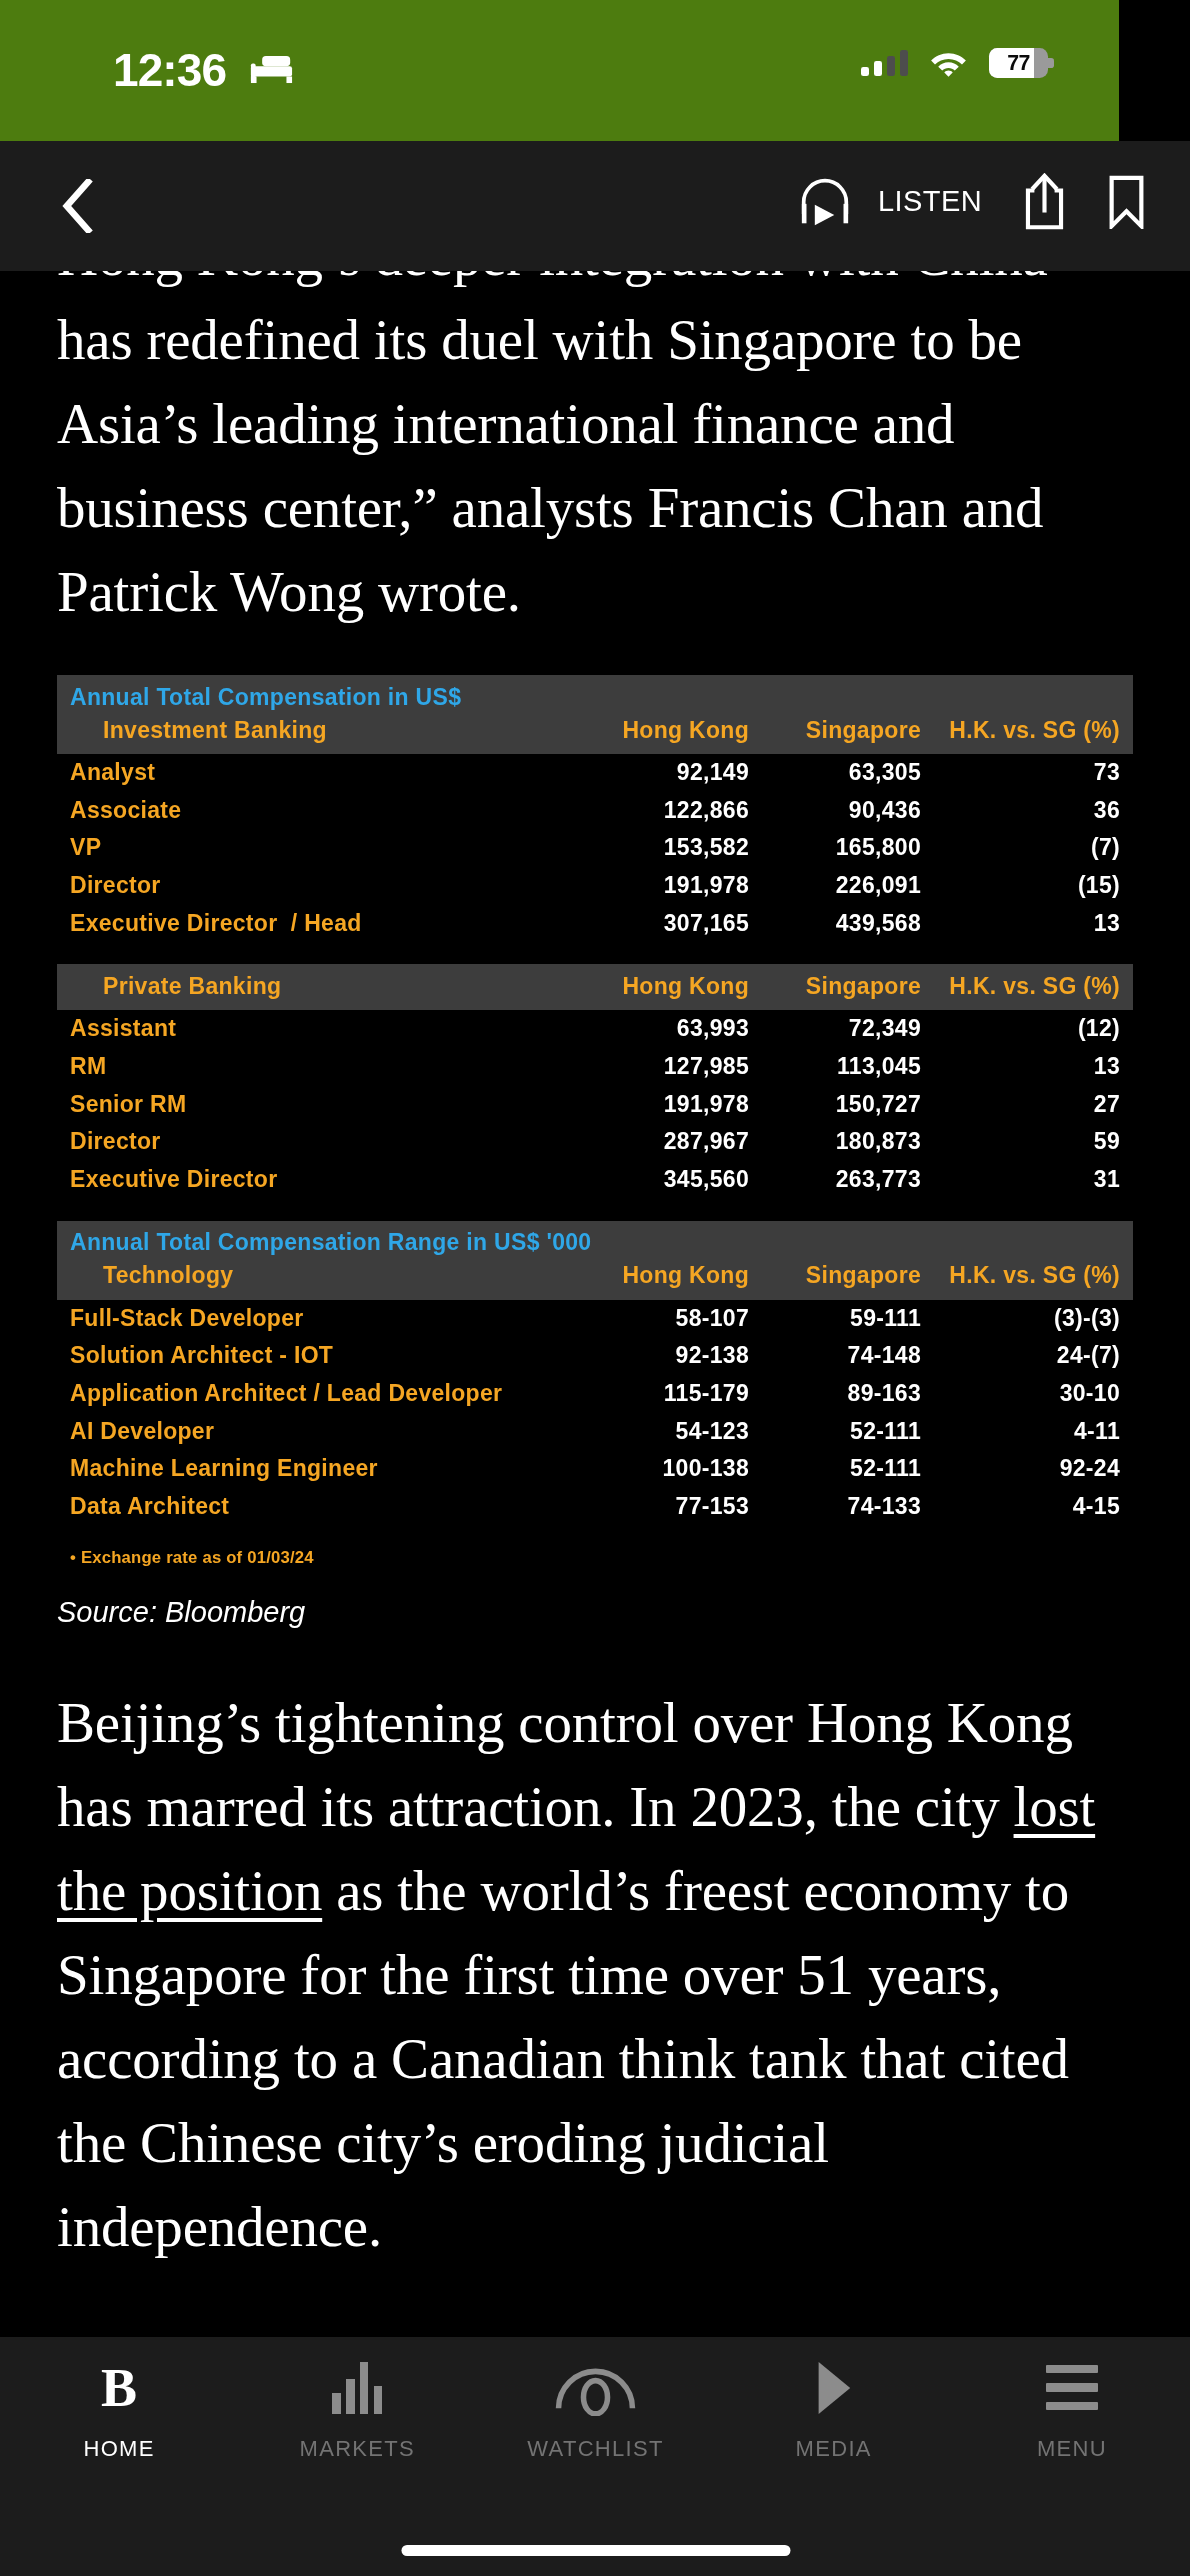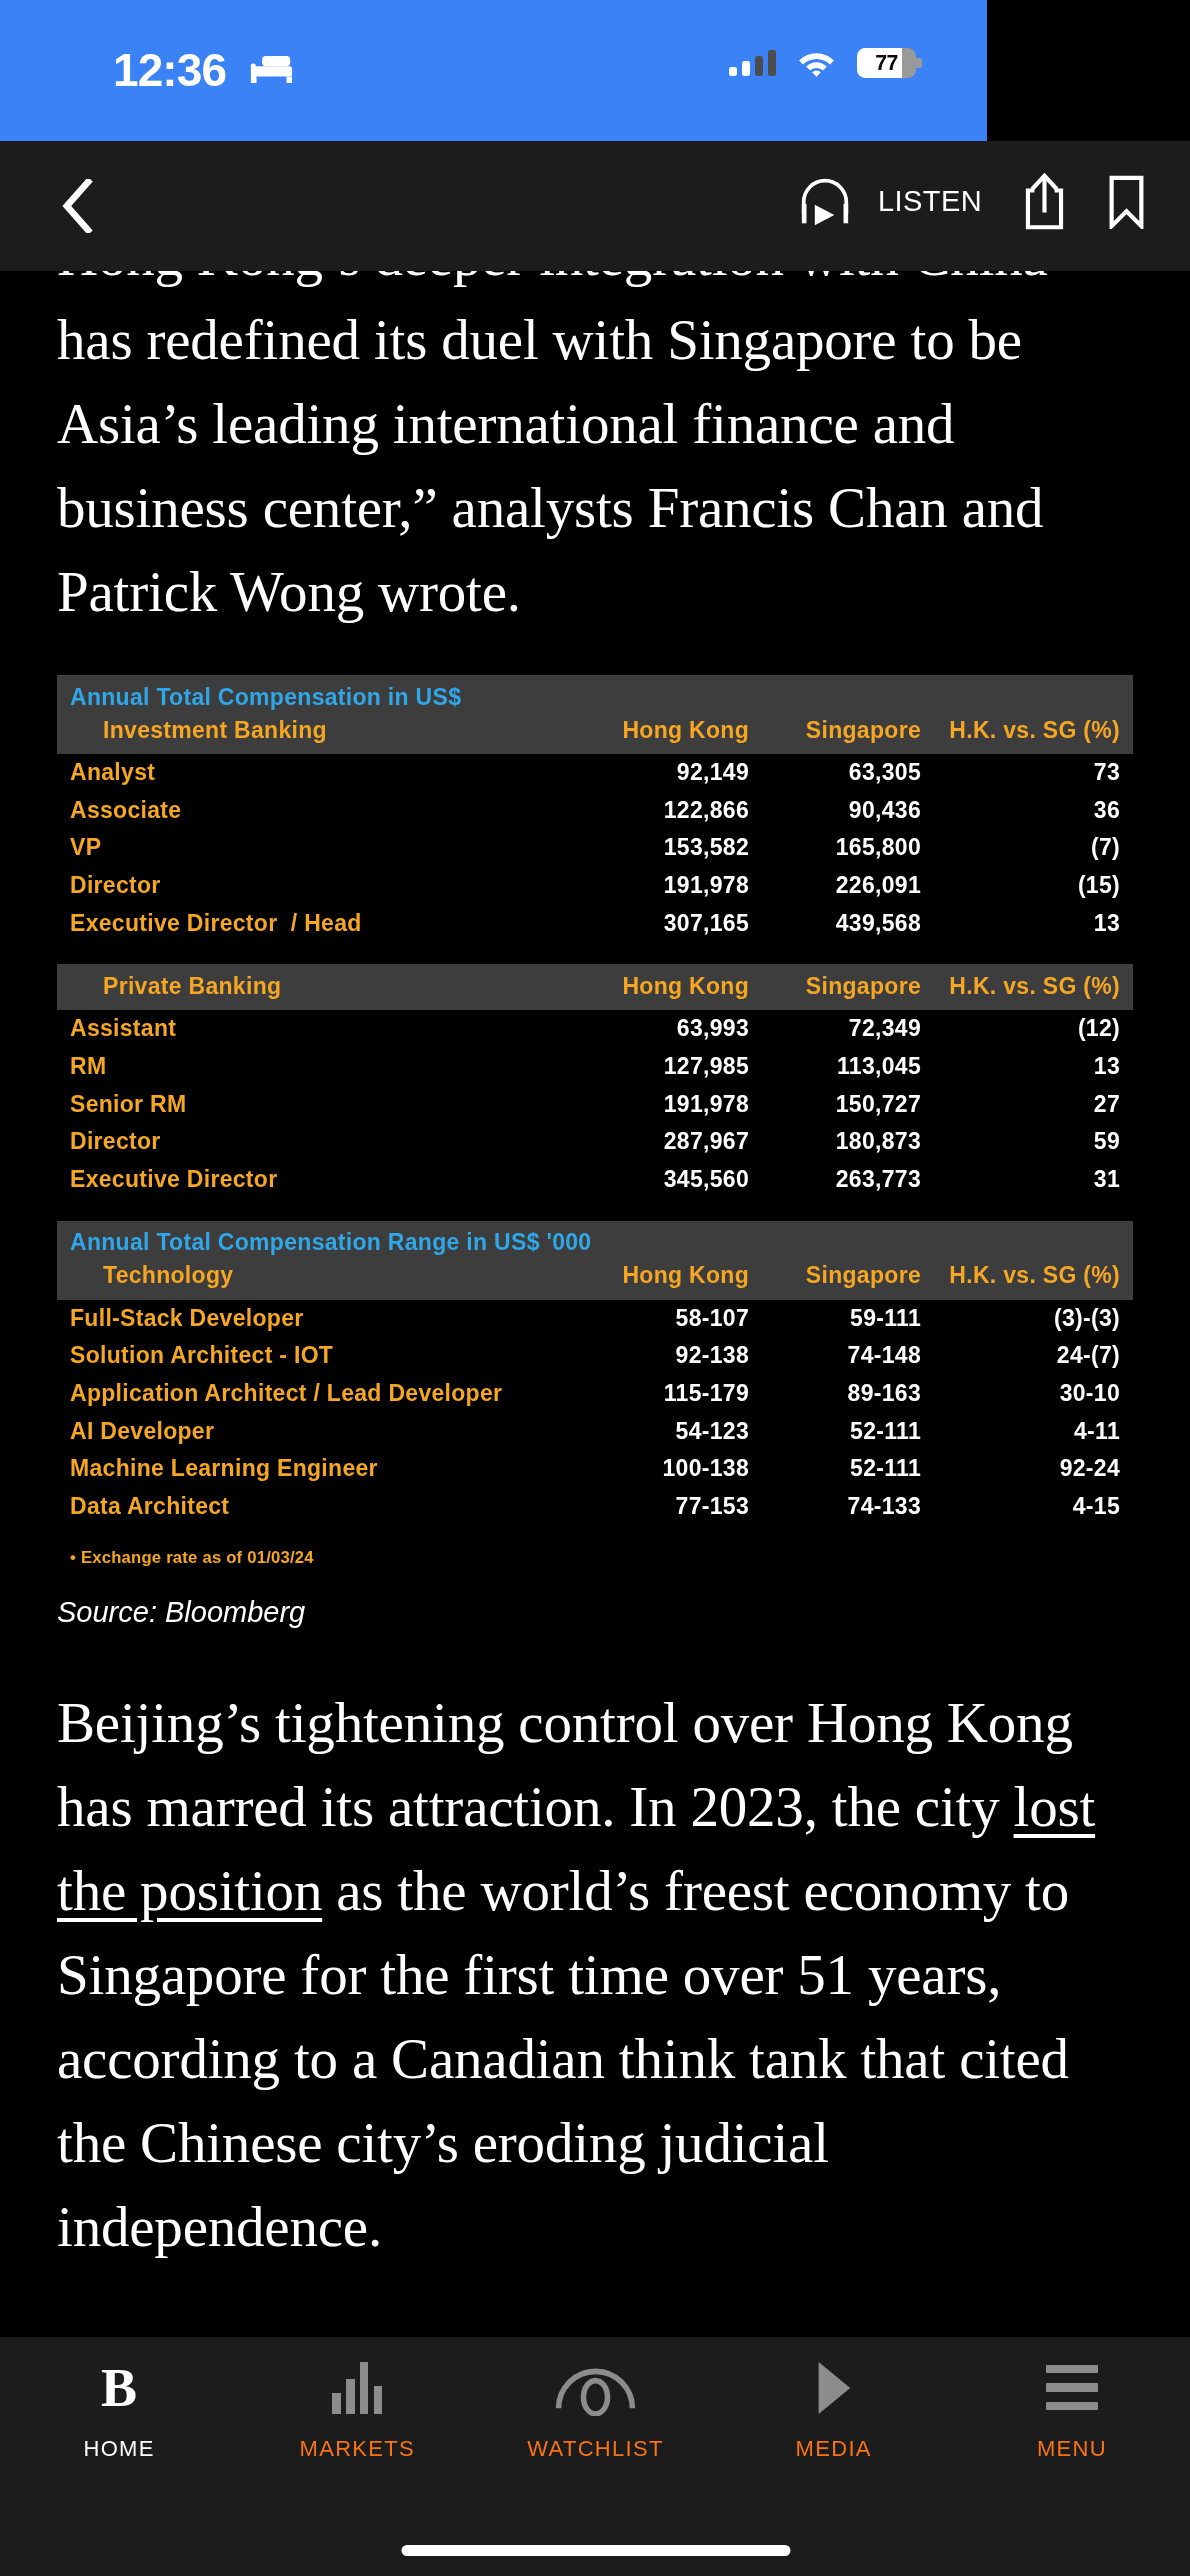--- a/index.html
+++ b/index.html
@@ -6,22 +6,22 @@
   html, body {
     width:1191px; height:2576px;
     background:#000;
     font-family:"Liberation Sans", sans-serif;
     overflow:hidden;
   }
   #screen { position:relative; width:1191px; height:2576px; background:#000; overflow:hidden; }
 
   
   .statusbar {
-    position:absolute; top:0; left:0; width:987px; height:141px;
-    background:#3b82f6; z-index:40;
+    position:absolute; top:0; left:0; width:1119px; height:141px;
+    background:#4d7c0f; z-index:40;
   }
   .status-time {
     position:absolute; left:113px; top:43px;
     font-size:46px; font-weight:600; color:#fff; letter-spacing:-0.9px;
   }
   .bed-icon { position:absolute; left:250px; top:54px; width:43px; height:30px; }
   .status-right { position:absolute; right:65px; top:48px; display:flex; align-items:center; gap:22px; }
   .sig { display:flex; align-items:flex-end; gap:4.6px; height:26px; }
   .sig i { width:8.3px; background:#fff; border-radius:2.3px; display:block; }
   .sig i:nth-child(1){ height:9.3px; }
@@ -101,21 +101,21 @@
   .after-figure { margin-top:52px; }
 
   
   .tabbar {
     position:absolute; bottom:0; left:0; width:1191px; height:239px;
     background:#1c1c1c; z-index:40;
   }
   .tabs { display:flex; height:176px; padding-top:22px; }
   .tab { flex:1; display:flex; flex-direction:column; align-items:center; gap:20.4px; cursor:pointer; }
   .tab-ico { height:57px; display:flex; align-items:center; justify-content:center; }
-  .tab-label { font-size:22px; letter-spacing:1.3px; color:#f97316; }
+  .tab-label { font-size:22px; letter-spacing:1.3px; color:#737373; }
   .tab.active .tab-label { color:#fff; }
   .tab-b { font-size:54px; font-weight:700; color:#fff; line-height:54px; font-family:"Liberation Serif", serif; }
   .bars { display:flex; align-items:flex-end; gap:5.6px; height:52px; }
   .bars i { width:8.3px; background:#8c8c8c; display:block; }
   .bars i:nth-child(1){ height:20.4px; }
   .bars i:nth-child(2){ height:35px; }
   .bars i:nth-child(3){ height:52px; }
   .bars i:nth-child(4){ height:28px; }
   .burger { display:flex; flex-direction:column; gap:10.2px; }
   .burger i { width:52px; height:8.3px; background:#8c8c8c; display:block; border-radius:0.9px; }

